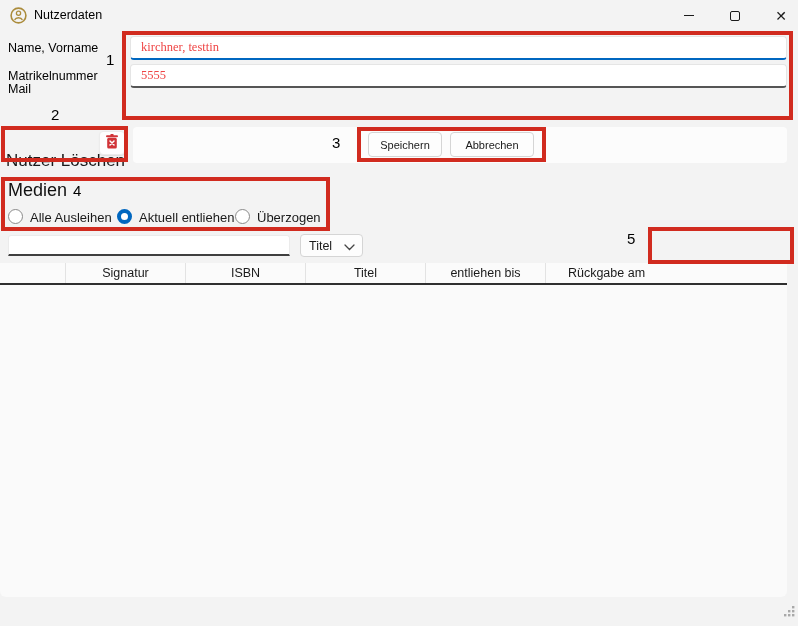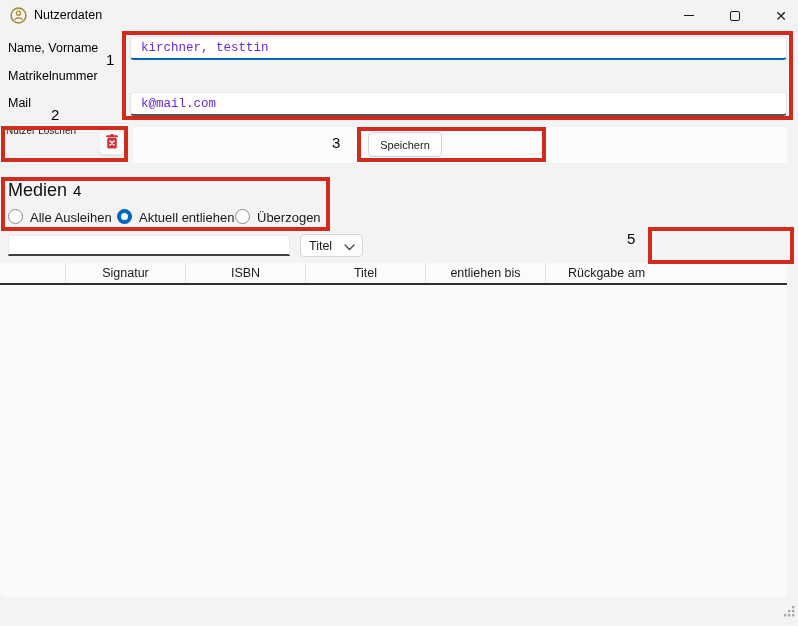--- a/index.html
+++ b/index.html
@@ -16,24 +16,24 @@
   .btn-min { left:666px; }
   .btn-max { left:712px; }
   .btn-close { left:758px; font-size:14px; }
   .glyph-min { width:10px; height:1px; background:#1a1a1a; }
   .glyph-max { width:10px; height:10px; border:1.2px solid #1a1a1a; border-radius:2px; }
 
   
   .field-label { position:absolute; left:8px; font-size:12.5px; color:#000; }
   .field-input { position:absolute; left:130px; width:657px; height:24px; background:#fff;
     border:1px solid #e5e5e5; border-bottom:2px solid #555; border-radius:4px;
-    font-family:Liberation Mono, monospace; font-size:12.5px; color:#6d28d9; padding:4px 10px; outline:none; }
+    font-family:Liberation Serif, serif; font-size:12.5px; color:#ef4444; padding:4px 10px; outline:none; }
   .field-input.focused { border-bottom-color:#0067c0; }
 
-  .delete-label { position:absolute; left:6px; top:125px; font-size:10px; }
+  .delete-label { position:absolute; left:6px; top:151px; font-size:17px; }
   .delete-btn { position:absolute; left:99px; top:131px; width:26px; height:24px; background:#fefefe;
     border:1px solid #ececec; border-radius:4px; box-shadow:0 1px 1px rgba(0,0,0,.08);
     display:flex; align-items:center; justify-content:center; cursor:pointer; }
 
   .btn-panel { position:absolute; left:133px; top:127px; width:654px; height:36px; background:#fcfcfc; border-radius:4px; }
   .push-btn { position:absolute; height:25px; background:#fdfdfd; border:1px solid #d5d5d5; border-radius:4px;
     font-family:"Liberation Sans",sans-serif; font-size:11px; color:#1a1a1a; cursor:pointer; }
   .btn-save { left:368px; top:132px; width:74px; }
   .btn-cancel { left:450px; top:132px; width:84px; }
 
@@ -105,39 +105,40 @@
     <div class="winbtn btn-max">
         <span class="glyph-max"></span>
       </div>
     <div class="winbtn btn-close">
         <span>✕</span>
       </div>
   </div>
 
   <span class="field-label" style="top:41px">Name, Vorname</span>
   <span class="field-label" style="top:69px">Matrikelnummer</span>
-  <span class="field-label" style="top:96px">Mail</span>
+  <span class="field-label" style="top:82px">Mail</span>
 
   <input class="field-input focused" style="top: 36px;" value="kirchner, testtin">
-  <input class="field-input" style="top: 92px;" value="k@mail.com">
+  <input class="field-input" style="top: 64px;" value="5555">
 
   <span class="delete-label">Nutzer Löschen</span>
   <div class="delete-btn">
     <span>
       <svg width="14" height="15" viewBox="0 0 14 15">
         <rect x="5.3" y="0" width="3.4" height="2.2" rx="0.9" fill="#d13438"></rect>
         <rect x="1" y="1.3" width="12" height="2" rx="1" fill="#d13438"></rect>
         <rect x="2.2" y="3.8" width="9.6" height="10.6" rx="1.5" fill="#d13438"></rect>
         <path d="M5 7 l4 4 M9 7 l-4 4" stroke="#ffffff" stroke-width="1.5" stroke-linecap="round"></path>
       </svg>
     </span>
   </div>
 
   <div class="btn-panel"></div>
   <button class="push-btn btn-save">Speichern</button>
+  <button class="push-btn btn-cancel">Abbrechen</button>
 
   <div class="medien-heading">Medien</div>
 
   <span class="radio r1c"></span>
   <span class="radio-label r1l">Alle Ausleihen</span>
   <span class="radio sel r2c"></span>
   <span class="radio-label r2l">Aktuell entliehen</span>
   <span class="radio r3c"></span>
   <span class="radio-label r3l">Überzogen</span>
 

